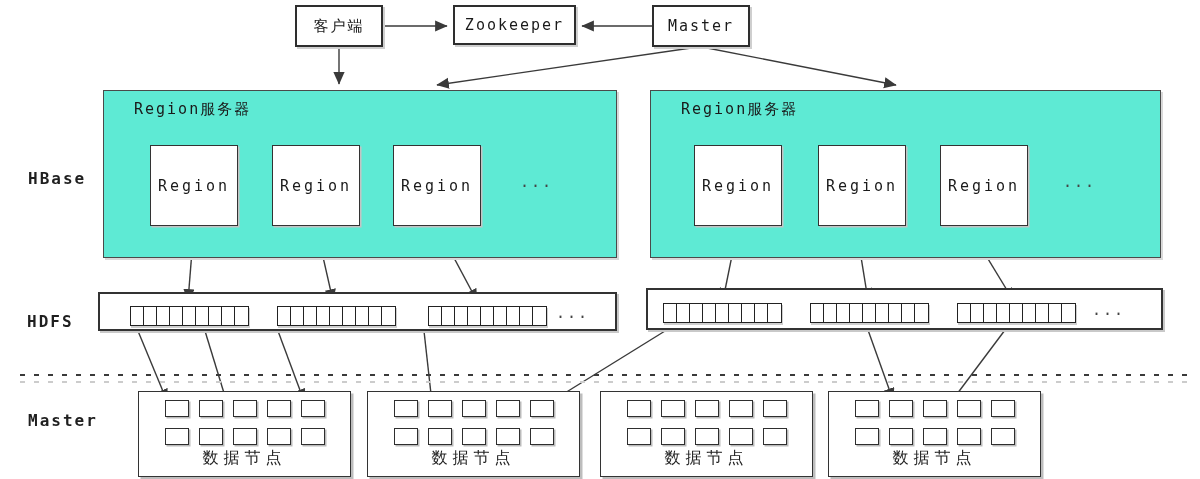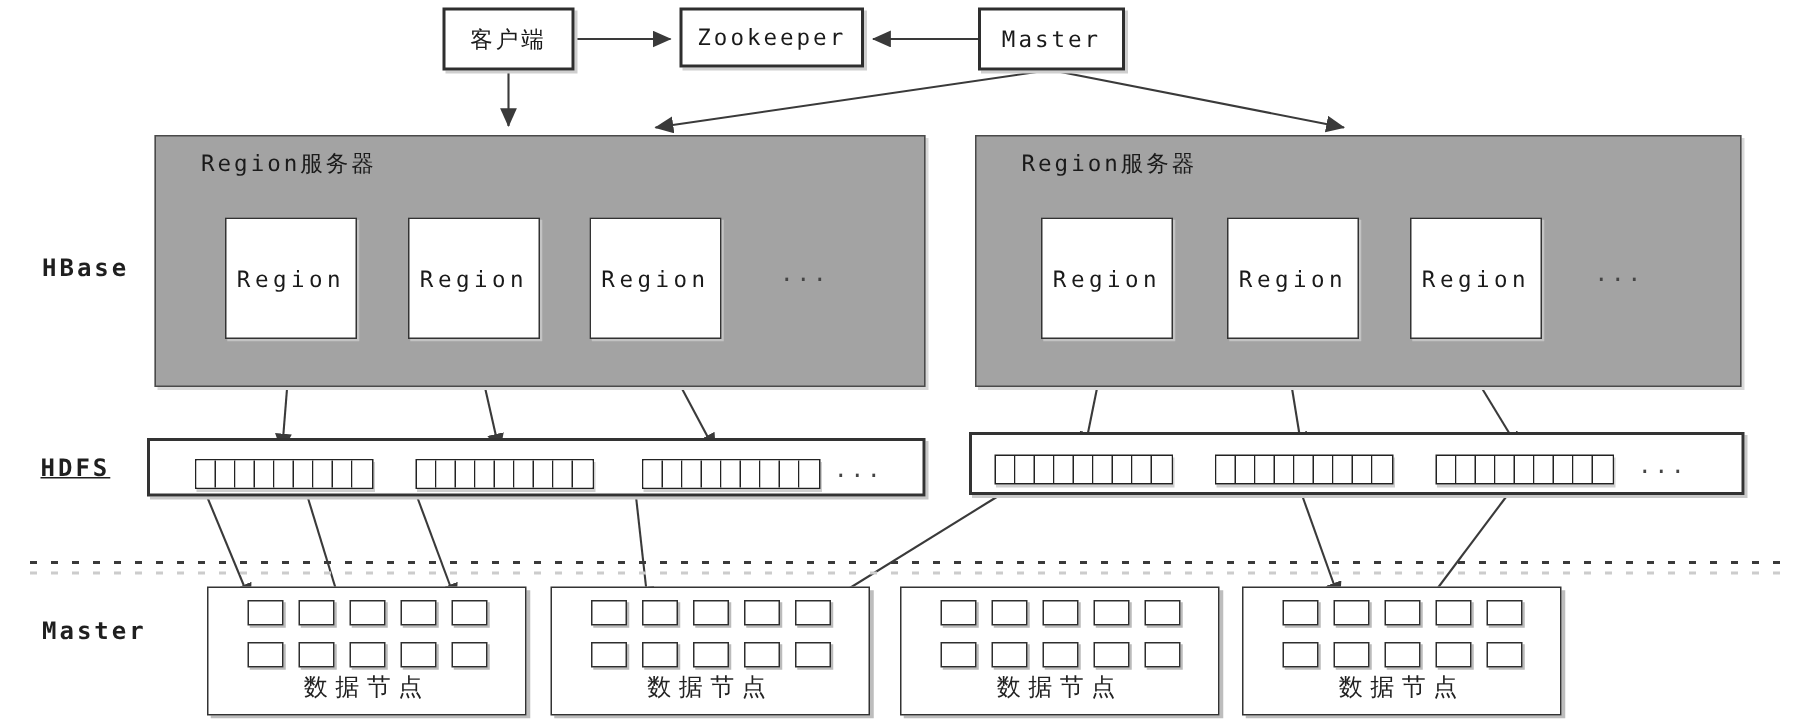--- a/index.html
+++ b/index.html
@@ -8,21 +8,21 @@
     font-family:"DejaVu Sans Mono","Liberation Mono",monospace;color:#1a1a1a;
   }
   .abs{position:absolute;box-sizing:border-box;}
   
   .topnode{
     border:2px solid #2e2e2e;background:#fff;display:flex;align-items:center;justify-content:center;
     font-size:15px;letter-spacing:2px;box-shadow:2px 2px 0 #cfcfcf;
   }
   
   .server{
-    border:1.5px solid #4a4a4a;background:#a3a3a3;box-shadow:2px 2px 0 #d9d9d9;
+    border:1.5px solid #4a4a4a;background:#5eead4;box-shadow:2px 2px 0 #d9d9d9;
   }
   .server-title{position:absolute;left:30px;top:9px;font-size:15px;letter-spacing:2px;white-space:nowrap;}
   .region{
     position:absolute;border:1.5px solid #333;background:#fff;box-shadow:1.5px 1.5px 0 #c3c3c3;
     display:flex;align-items:center;justify-content:center;font-size:15px;letter-spacing:3px;
   }
   .ellipsis{position:absolute;font-size:15px;letter-spacing:2px;color:#444;}
   
   .hdfsbox{border:2px solid #333;background:#fff;box-shadow:2px 2px 0 #c9c9c9;}
   .strip{position:absolute;display:flex;border:1.5px solid #222;background:#fff;box-shadow:1px 2px 0 #cfcfcf;}
@@ -76,21 +76,21 @@
     <span>客户端</span>
   </div>
   <div class="abs topnode" id="node-zookeeper" style="left: 453px; top: 5px; width: 123px; height: 40px;">
     <span>Zookeeper</span>
   </div>
   <div class="abs topnode" id="node-master" style="left: 652px; top: 5px; width: 98px; height: 42px;">
     <span>Master</span>
   </div>
 
   <div class="abs layerlabel" id="label-hbase" style="left: 28px; top: 169px;">HBase</div>
-  <div class="abs layerlabel" id="label-hdfs" style="left: 27px; top: 302px; text-decoration: underline;">HDFS</div>
+  <div class="abs layerlabel" id="label-hdfs" style="left: 27px; top: 312px;">HDFS</div>
   <div class="abs layerlabel" id="label-hadoop" style="left: 28px; top: 411px;">Master</div>
 
   <div class="abs dotline" id="sep-dark" style="left: 20px; top: 374px; width: 1170px;"></div>
   <div class="abs dotline-faint" id="sep-faint" style="left: 20px; top: 381px; width: 1170px;"></div>
 
   <div id="generated">
       <div class="abs server" style="left: 103px; top: 90px; width: 514px; height: 168px;">
         <div class="server-title">Region服务器</div>
       </div>
       <div class="abs region" style="left: 150px; top: 145px; width: 88px; height: 81px;">Region</div>

